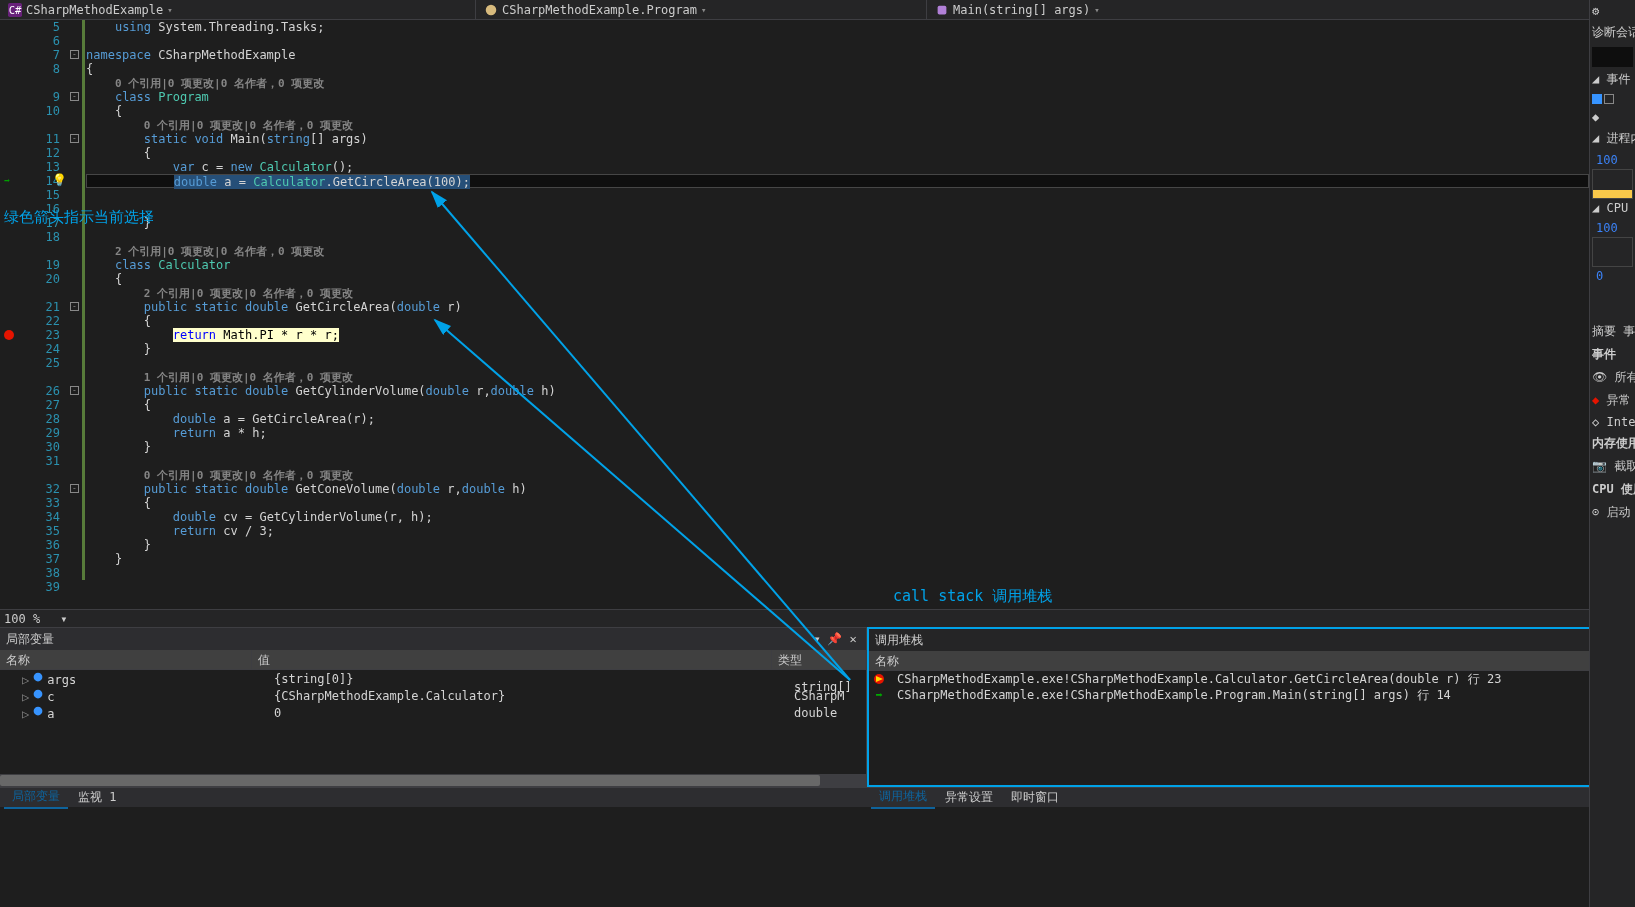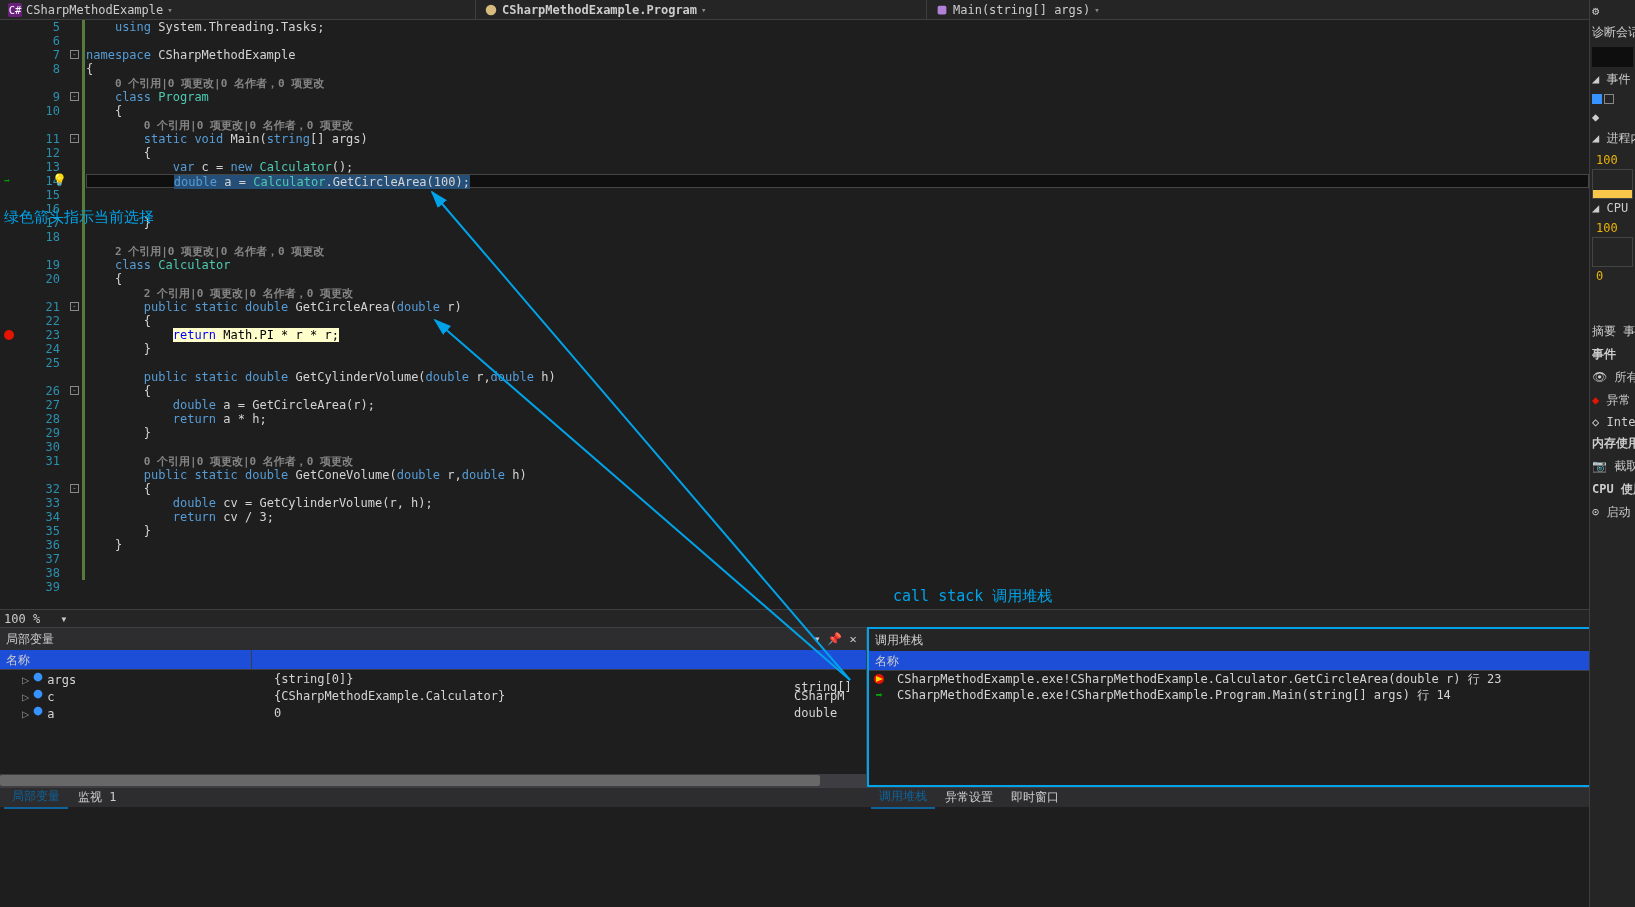--- a/index.html
+++ b/index.html
@@ -36,35 +36,35 @@
 .zoom-bar { height:18px; background:#252526; border-top:1px solid #3e3e42; display:flex; align-items:center; padding:0 4px; color:#ccc; }
 .zoom-bar .dd { display:flex; align-items:center; gap:20px; }
 
 .bottom { display:flex; height:160px; }
 .panel { background:#252526; display:flex; flex-direction:column; border-top:1px solid #3e3e42; }
 .panel.left { width:867px; border-right:1px solid #3e3e42; }
 .panel.right { flex:1; }
 .panel-hdr { height:22px; display:flex; align-items:center; padding:0 6px; color:#ccc; background:#2d2d30; justify-content:space-between; }
 .panel-hdr .btns { display:flex; gap:4px; }
 .panel-hdr .pbtn { width:14px; height:14px; display:flex; align-items:center; justify-content:center; color:#ccc; cursor:pointer; }
-.grid-hdr { display:flex; height:20px; background:#1d4ed8; border-bottom:1px solid #3e3e42;flex-direction:column; }
+.grid-hdr { display:flex; height:20px; background:#404040; border-bottom:1px solid #3e3e42; }
 .grid-hdr .col { padding:2px 6px; color:#ccc; border-right:1px solid #3e3e42; }
 .grid-body { flex:1; background:#1e1e1e; overflow:auto; }
 .grid-row { display:flex; height:17px; align-items:center; }
 .grid-row .cell { padding:0 22px; overflow:hidden; }
 .varico { width:14px; height:14px; margin-right:2px; display:inline-block; }
 .varico svg { width:14px; height:14px; }
 
 .tabs-bar { height:20px; background:#2d2d30; display:flex; align-items:center; padding:0 4px; gap:2px; border-top:1px solid #3e3e42; }
 .tab { padding:2px 8px; color:#ccc; cursor:pointer; }
 .tab.active { color:#0e639c; border-bottom:2px solid #0e639c; }
 
 .rightrail { position:absolute; right:0; top:0; width:46px; height:907px; background:#252526; border-left:1px solid #3e3e42; padding:4px 2px; color:#ccc; font-size:10px; overflow:hidden; }
 .rritem { margin-bottom:6px; white-space:nowrap; }
-.rrval { color:#eab308; margin-left:4px; }
+.rrval { color:#3b82f6; margin-left:4px; }
 
 .callstack-box { border:2px solid #00a2e8; }
 .cs-row { display:flex; align-items:center; height:16px; padding:0 4px; gap:12px; }
 .cs-ico { width:12px; height:12px; display:inline-flex; align-items:center; justify-content:center; }
 
 svg.arrow-line { position:absolute; z-index:99; pointer-events:none; }
 
 .scroll-h { height:13px; background:#3e3e42; position:relative; }
 .scroll-h .thumb { position:absolute; height:11px; top:1px; background:#686868; border-radius:2px; }
 
@@ -77,21 +77,21 @@
   <div class="crumb dropdown-arrow" style="width:475px;">
     <span class="ico">
         <svg viewBox="0 0 16 16">
           <rect width="16" height="16" fill="#68217a" rx="2"></rect>
           <text x="8" y="12" font-size="9" fill="#fff" text-anchor="middle">C#</text>
         </svg>
       </span>
     <span>CSharpMethodExample</span>
   </div>
   <div class="sep"></div>
-  <div class="crumb dropdown-arrow" style="width:450px;font-weight:bold;">
+  <div class="crumb dropdown-arrow" style="width:450px;">
     <span class="ico">
         <svg viewBox="0 0 16 16">
           <circle cx="8" cy="8" r="6" fill="#d7ba7d"></circle>
         </svg>
       </span>
     <span>CSharpMethodExample.Program</span>
   </div>
   <div class="sep"></div>
   <div class="crumb dropdown-arrow" style="flex:1;">
     <span class="ico">
@@ -185,20 +185,21 @@
       <div class="cl"></div>
       <div class="cl">    <span class="codelens">2 个引用|0 项更改|0 名作者，0 项更改</span></div>
       <div class="cl">    <span class="kw">class </span><span class="type">Calculator</span></div>
       <div class="cl">    {</div>
       <div class="cl">        <span class="codelens">2 个引用|0 项更改|0 名作者，0 项更改</span></div>
       <div class="cl">        <span class="kw">public </span><span class="kw">static </span><span class="kw">double </span>GetCircleArea(<span class="kw">double </span>r)</div>
       <div class="cl">        {</div>
       <div class="cl">            <span class="hl-yellow"><span class="kw">return </span>Math.PI * r * r;</span></div>
       <div class="cl">        }</div>
       <div class="cl"></div>
+      <div class="cl">        <span class="codelens">1 个引用|0 项更改|0 名作者，0 项更改</span></div>
       <div class="cl">        <span class="kw">public </span><span class="kw">static </span><span class="kw">double </span>GetCylinderVolume(<span class="kw">double </span>r,<span class="kw">double </span>h)</div>
       <div class="cl">        {</div>
       <div class="cl">            <span class="kw">double </span>a = GetCircleArea(r);</div>
       <div class="cl">            <span class="kw">return </span>a * h;</div>
       <div class="cl">        }</div>
       <div class="cl"></div>
       <div class="cl">        <span class="codelens">0 个引用|0 项更改|0 名作者，0 项更改</span></div>
       <div class="cl">        <span class="kw">public </span><span class="kw">static </span><span class="kw">double </span>GetConeVolume(<span class="kw">double </span>r,<span class="kw">double </span>h)</div>
       <div class="cl">        {</div>
       <div class="cl">            <span class="kw">double </span>cv = GetCylinderVolume(r, h);</div>

